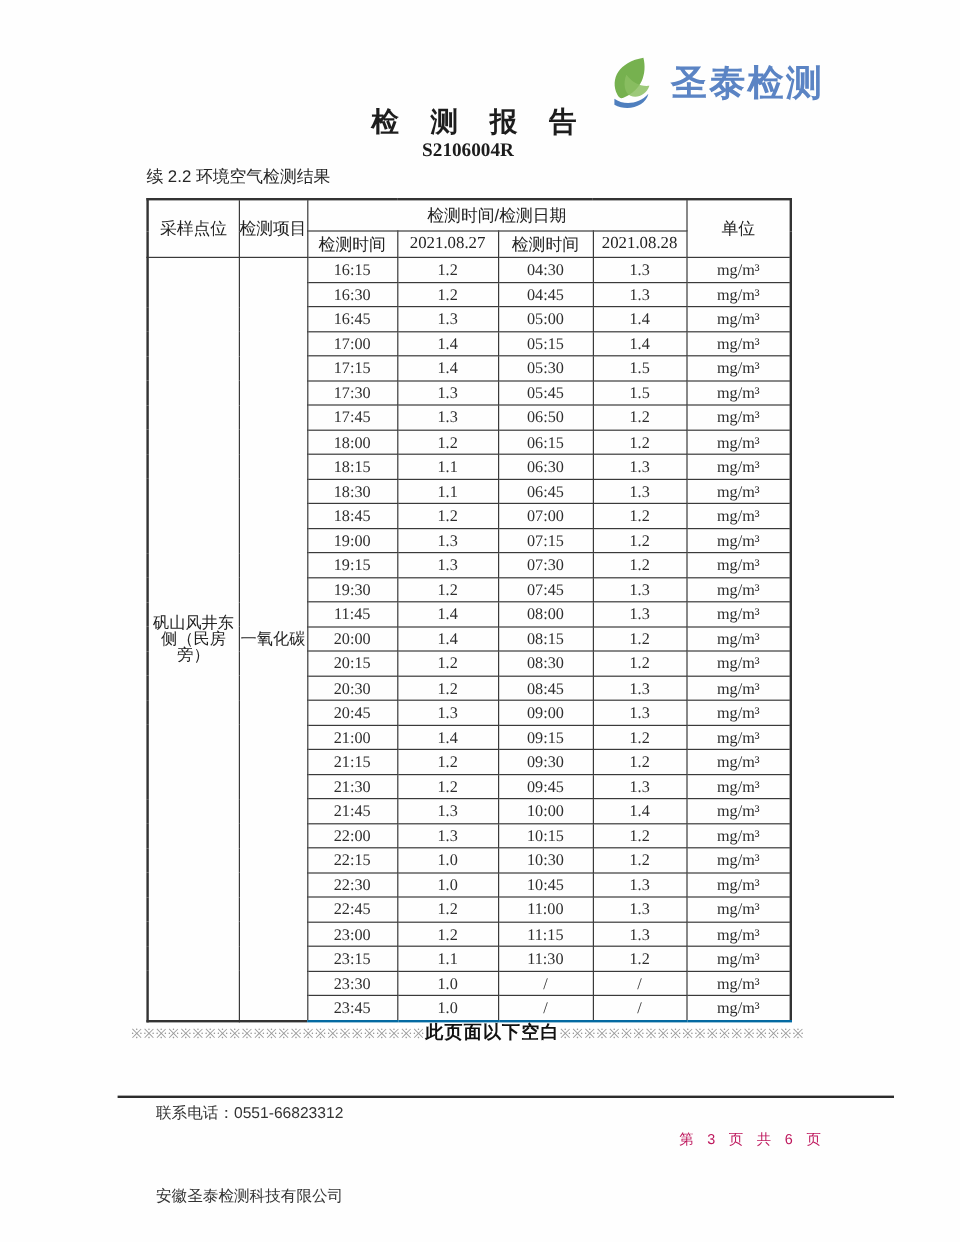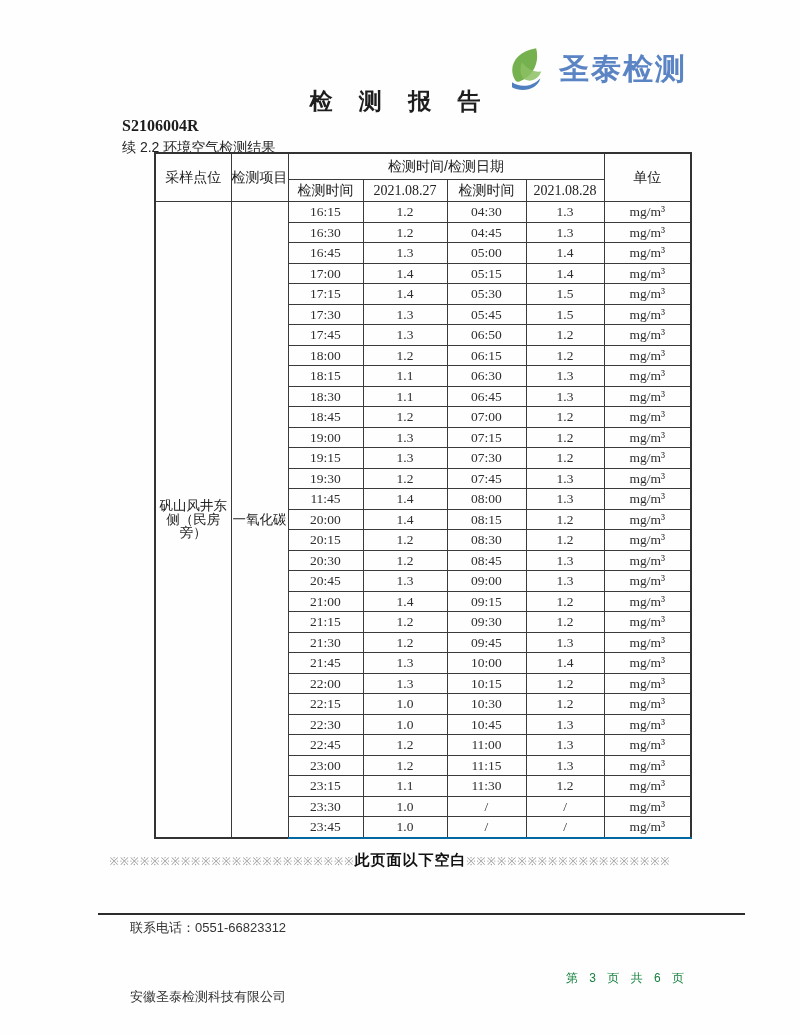--- a/index.html
+++ b/index.html
@@ -23,34 +23,33 @@
   }
 
   
   .title {
     position: absolute; top: 86px; left: 132px; width: 536px;
     text-align: center; font-size: 23px; font-weight: bold;
     letter-spacing: 10px; color: #1d1d1d;
   }
   .report-no {
     position: absolute; top: 117px; left: 122px; width: 536px;
-    text-align: left; font-size: 16px; font-weight: bold;
+    text-align: center; font-size: 16px; font-weight: bold;
     font-family: "Liberation Serif", serif; color: #1d1d1d;
   }
   .section-label {
     position: absolute; top: 139px; left: 122px;
     font-size: 14px; color: #252525;
   }
 
   
   .report-table {
-    position: absolute; top: 152px; left: 122px;
+    position: absolute; top: 165px; left: 122px;
     border-collapse: collapse; table-layout: fixed;
     width: 536px;
-    margin-left: 32px;
   }
   .report-table th, .report-table td {
     border: 1px solid #3a3a3a;
     text-align: center; vertical-align: middle;
     padding: 0; overflow: hidden;
   }
   .report-table { border: 2px solid #333; }
   .report-table tr.h1 th { height: 25px; font-size: 14px; font-weight: normal; color: #222; }
   .report-table tr.h2 th { height: 21px; font-size: 14px; font-weight: normal; color: #222; }
   .report-table td { height: 19.5px; font-size: 13.5px; line-height: 1; }
@@ -68,22 +67,22 @@
   .blank-notice .label { color: #111; font-size: 15px; font-weight: bold; letter-spacing: 1px; }
 
   
   .footer-rule {
     position: absolute; top: 913px; left: 98px; width: 647px; height: 2px;
     background: #2c2c2c;
   }
   .footer-phone { position: absolute; top: 919px; left: 130px; font-size: 13px; color: #333; }
   .footer-company { position: absolute; top: 940px; left: 130px; font-size: 13px; color: #333; margin-top: 48px; }
   .page-info {
-    position: absolute; top: 970px; left: 566px;
-    font-size: 12px; color: #15803d; letter-spacing: 4px;
+    position: absolute; top: 941px; left: 566px;
+    font-size: 12px; color: #be185d; letter-spacing: 4px;
   }
 </style>
 </head>
 <body>
 
 <div class="page">
 
   <div class="logo">
     <span class="logo-icon">
       <svg viewBox="0 0 60 60" width="52" height="50" aria-hidden="true">

